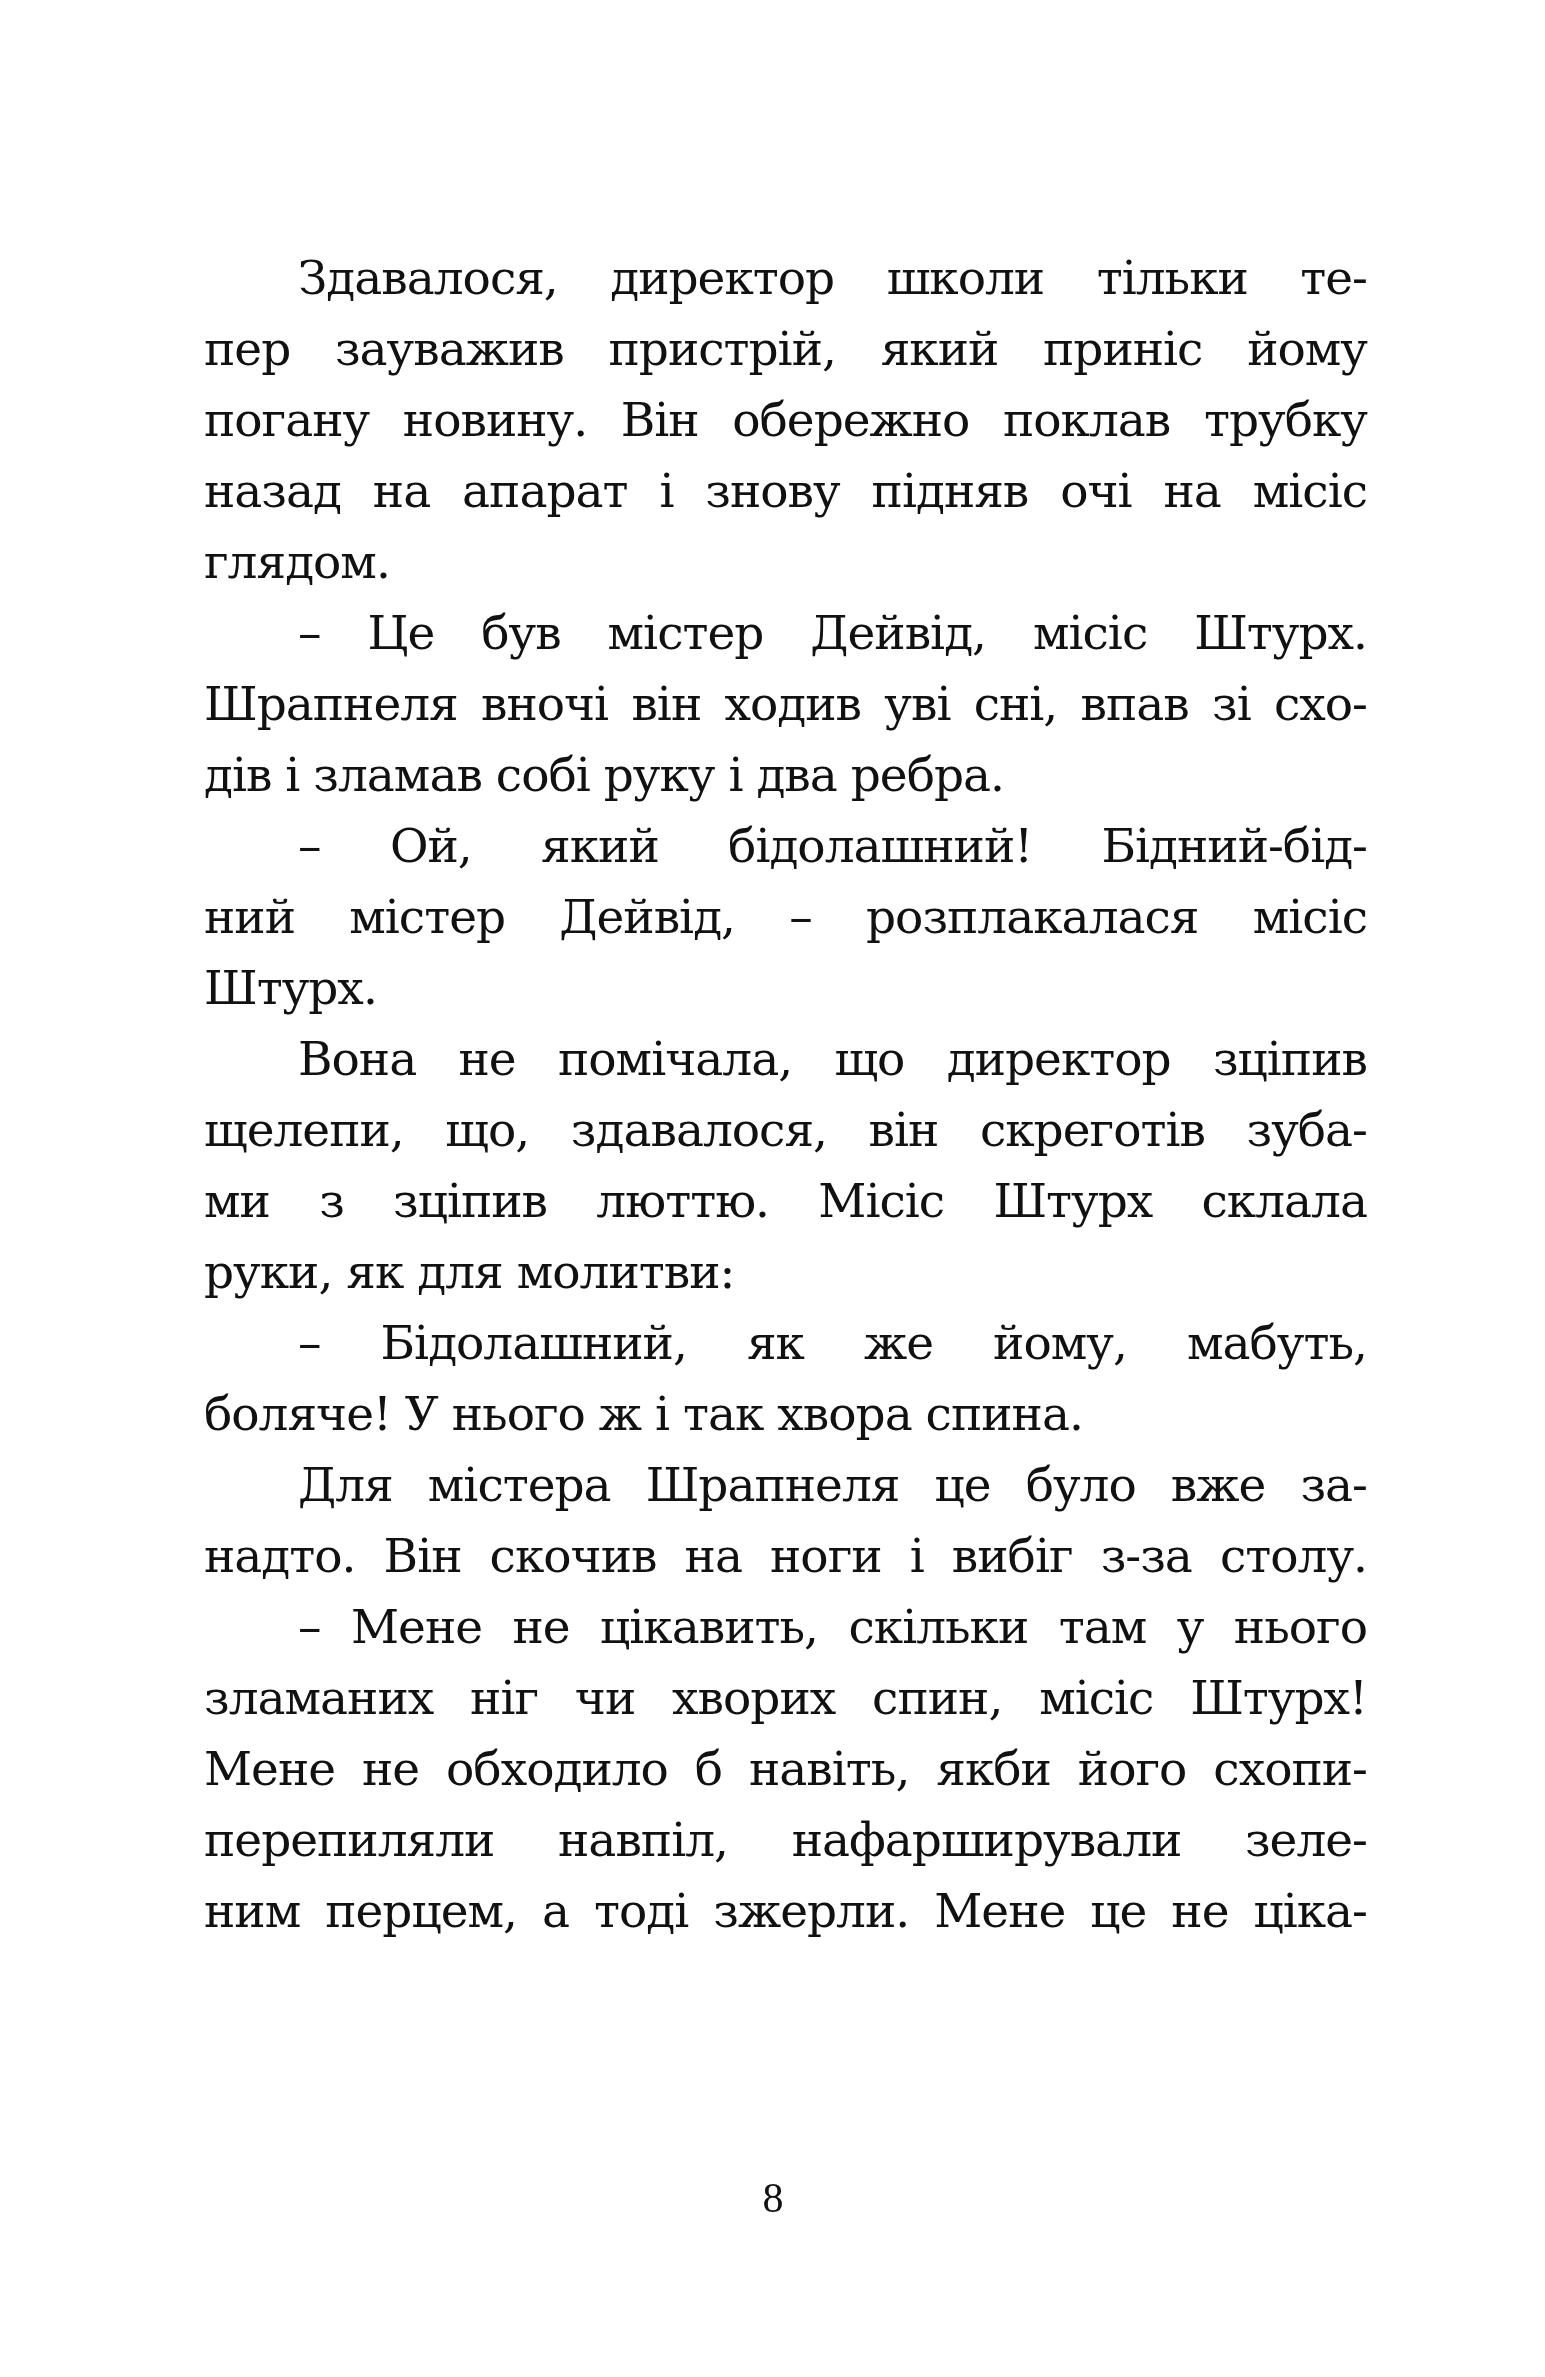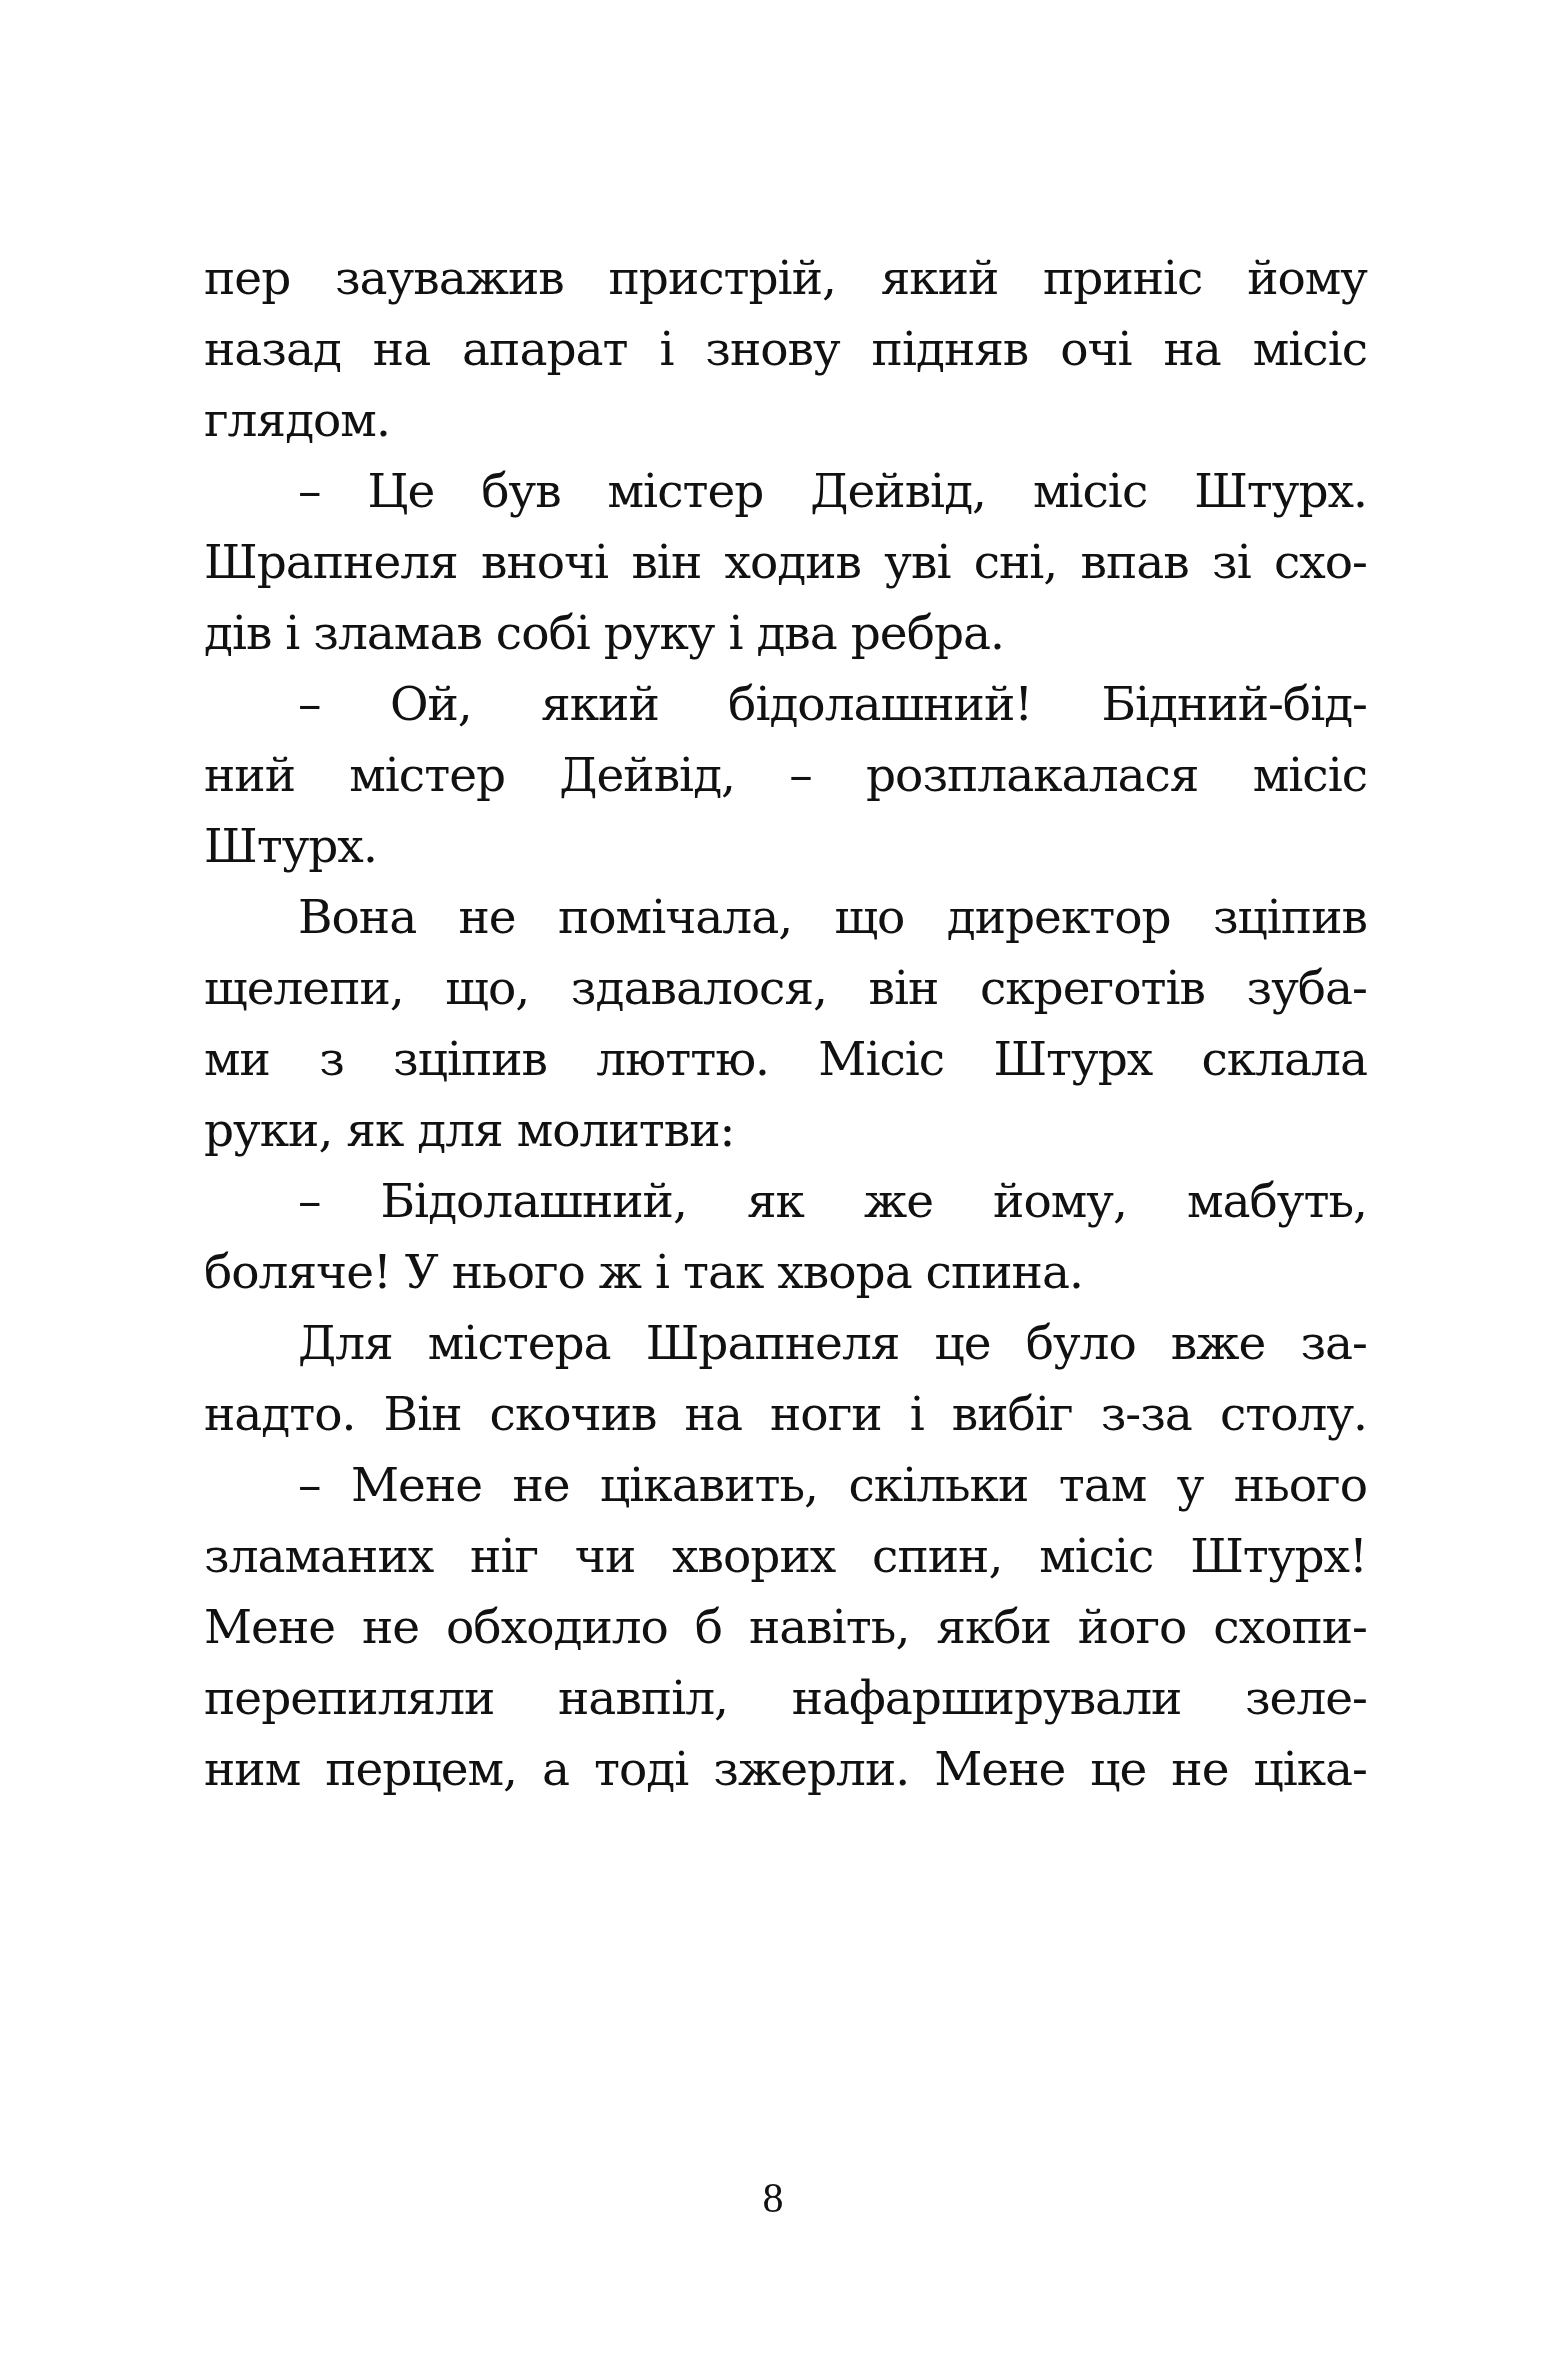--- a/index.html
+++ b/index.html
@@ -53,21 +53,23 @@
     font-size: 42px;
     line-height: 56px;
     color: #111111;
   }
 </style>
 </head>
 <body>
 
 <div class="page">
   <div class="text-block">
+    <span class="line indent justify">Здавалося, директор школи тільки те-</span>
     <span class="line justify">пер зауважив пристрій, який приніс йому</span>
+    <span class="line justify">погану новину. Він обережно поклав трубку</span>
     <span class="line justify">назад на апарат і знову підняв очі на місіс</span>
     <span class="line">глядом.</span>
     <span class="line indent justify">– Це був містер Дейвід, місіс Штурх.</span>
     <span class="line justify">Шрапнеля вночі він ходив уві сні, впав зі схо-</span>
     <span class="line">дів і зламав собі руку і два ребра.</span>
     <span class="line indent justify">– Ой, який бідолашний! Бідний-бід-</span>
     <span class="line justify">ний містер Дейвід, – розплакалася місіс</span>
     <span class="line">Штурх.</span>
     <span class="line indent justify">Вона не помічала, що директор зціпив</span>
     <span class="line justify">щелепи, що, здавалося, він скреготів зуба-</span>

